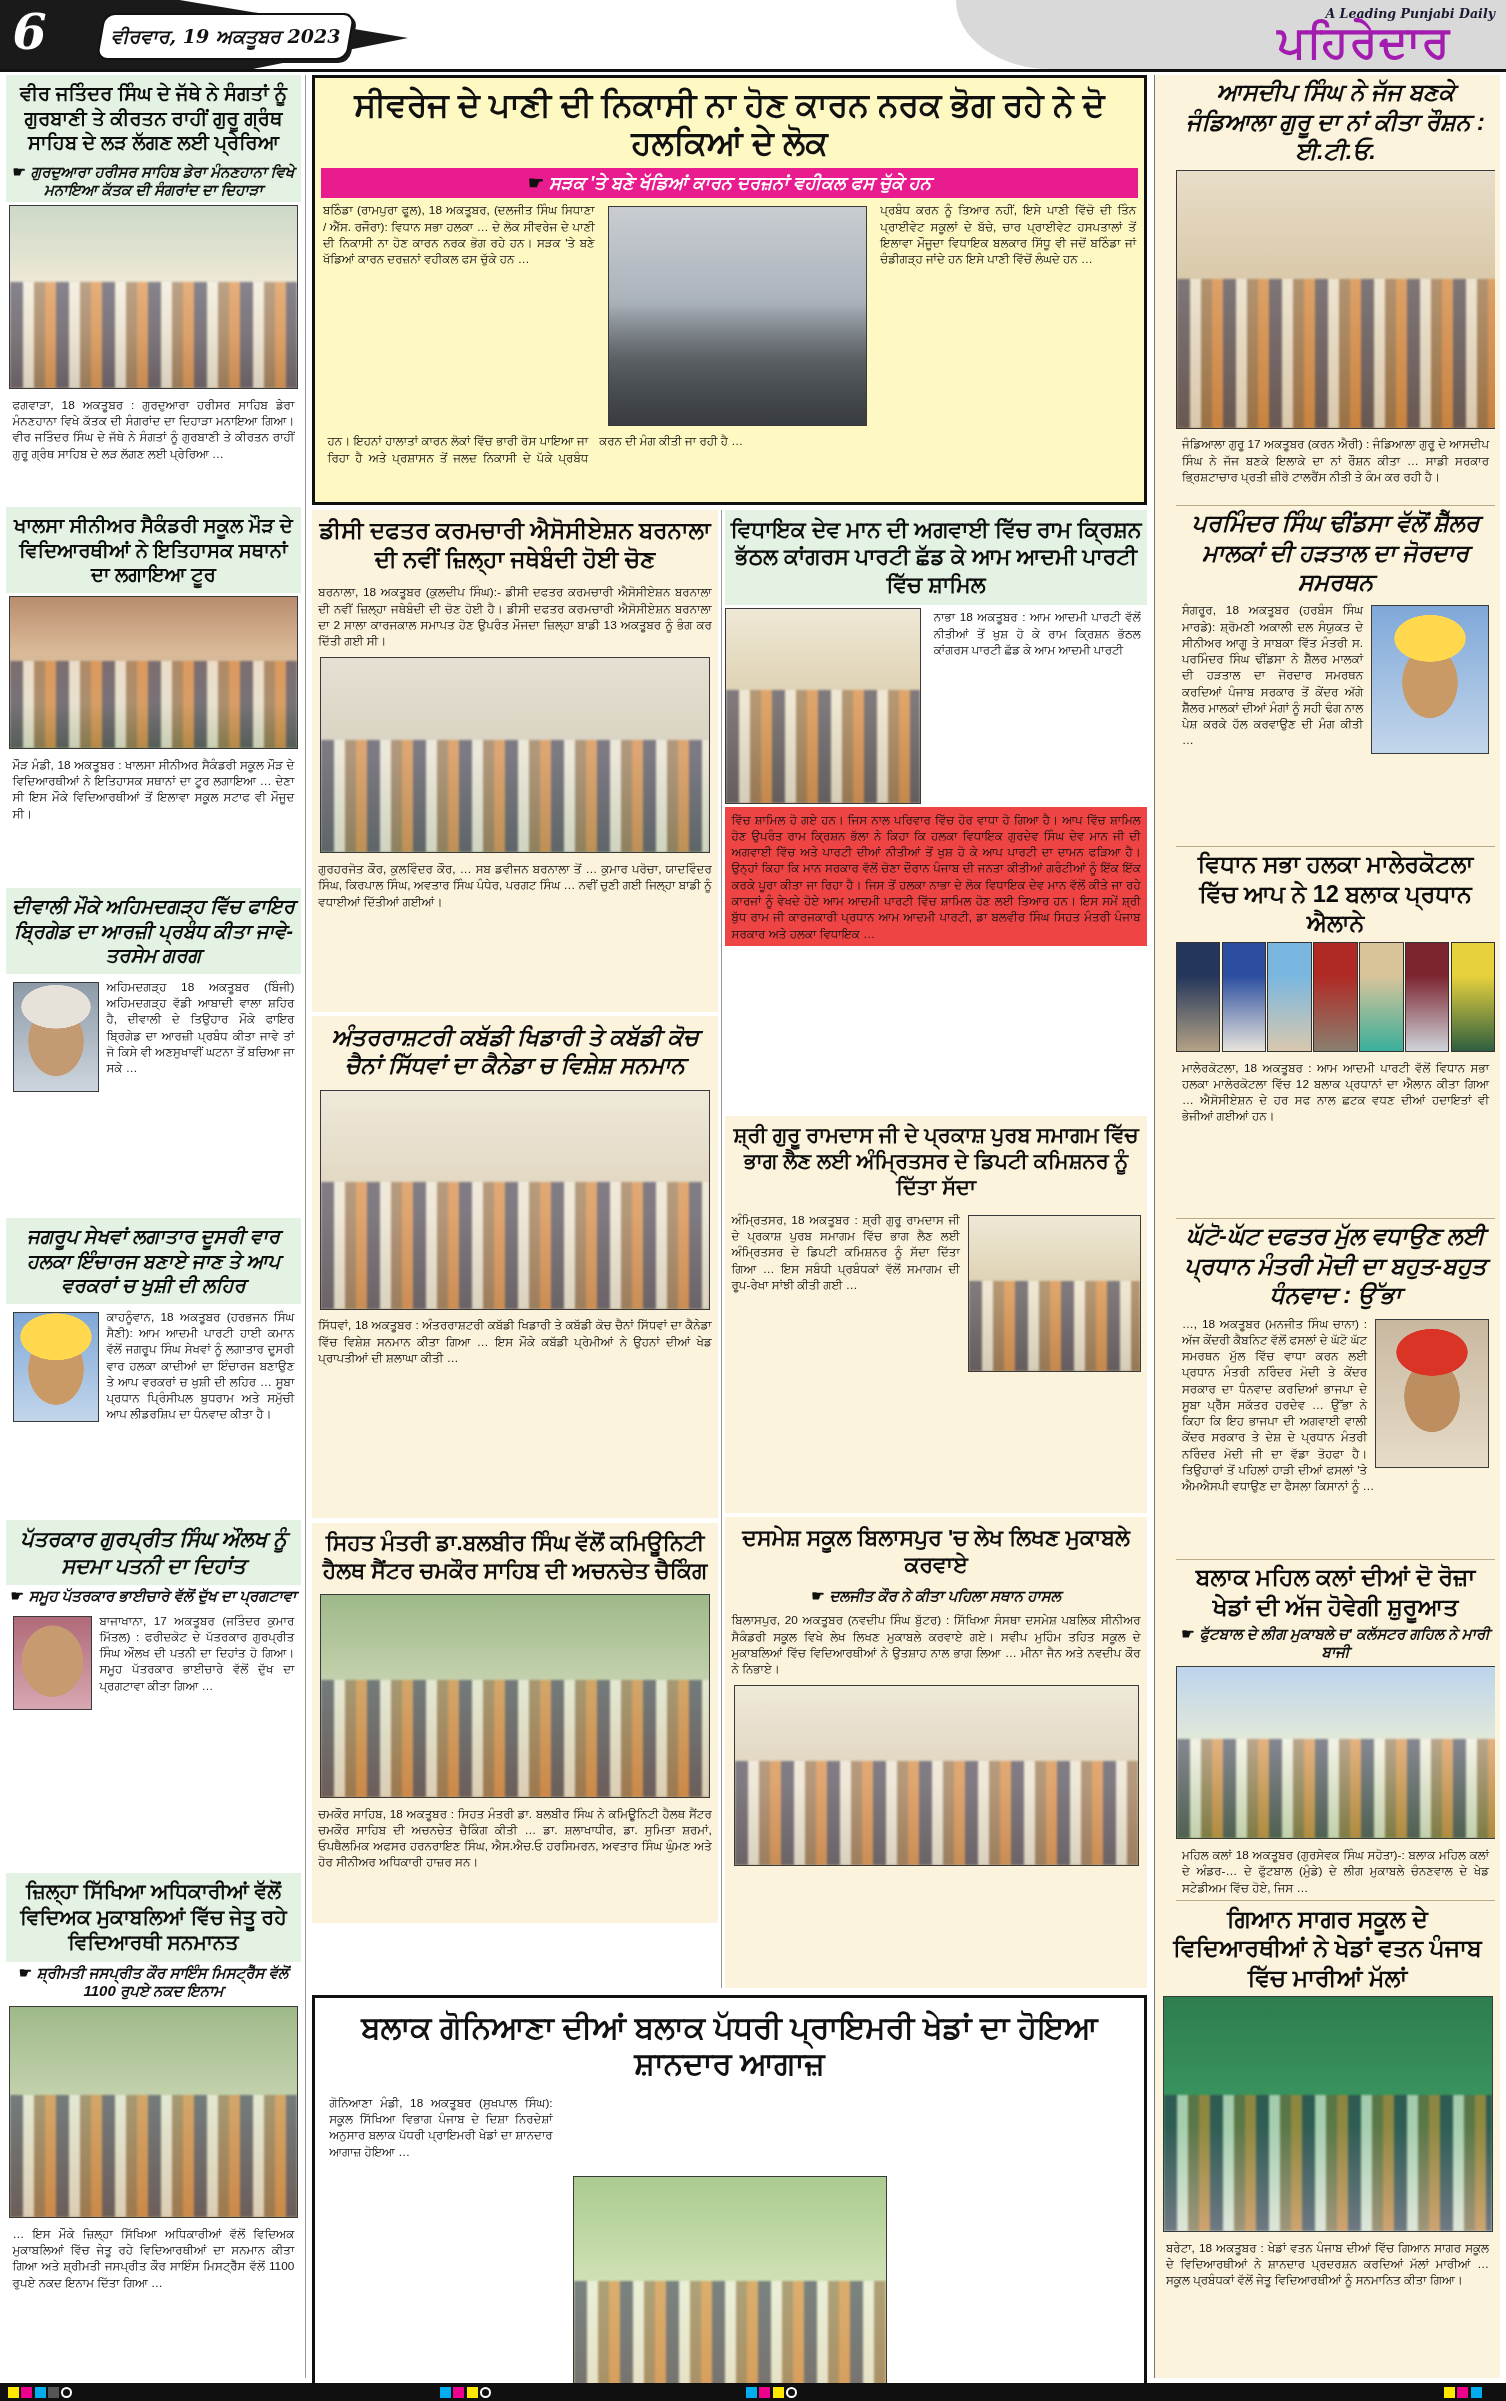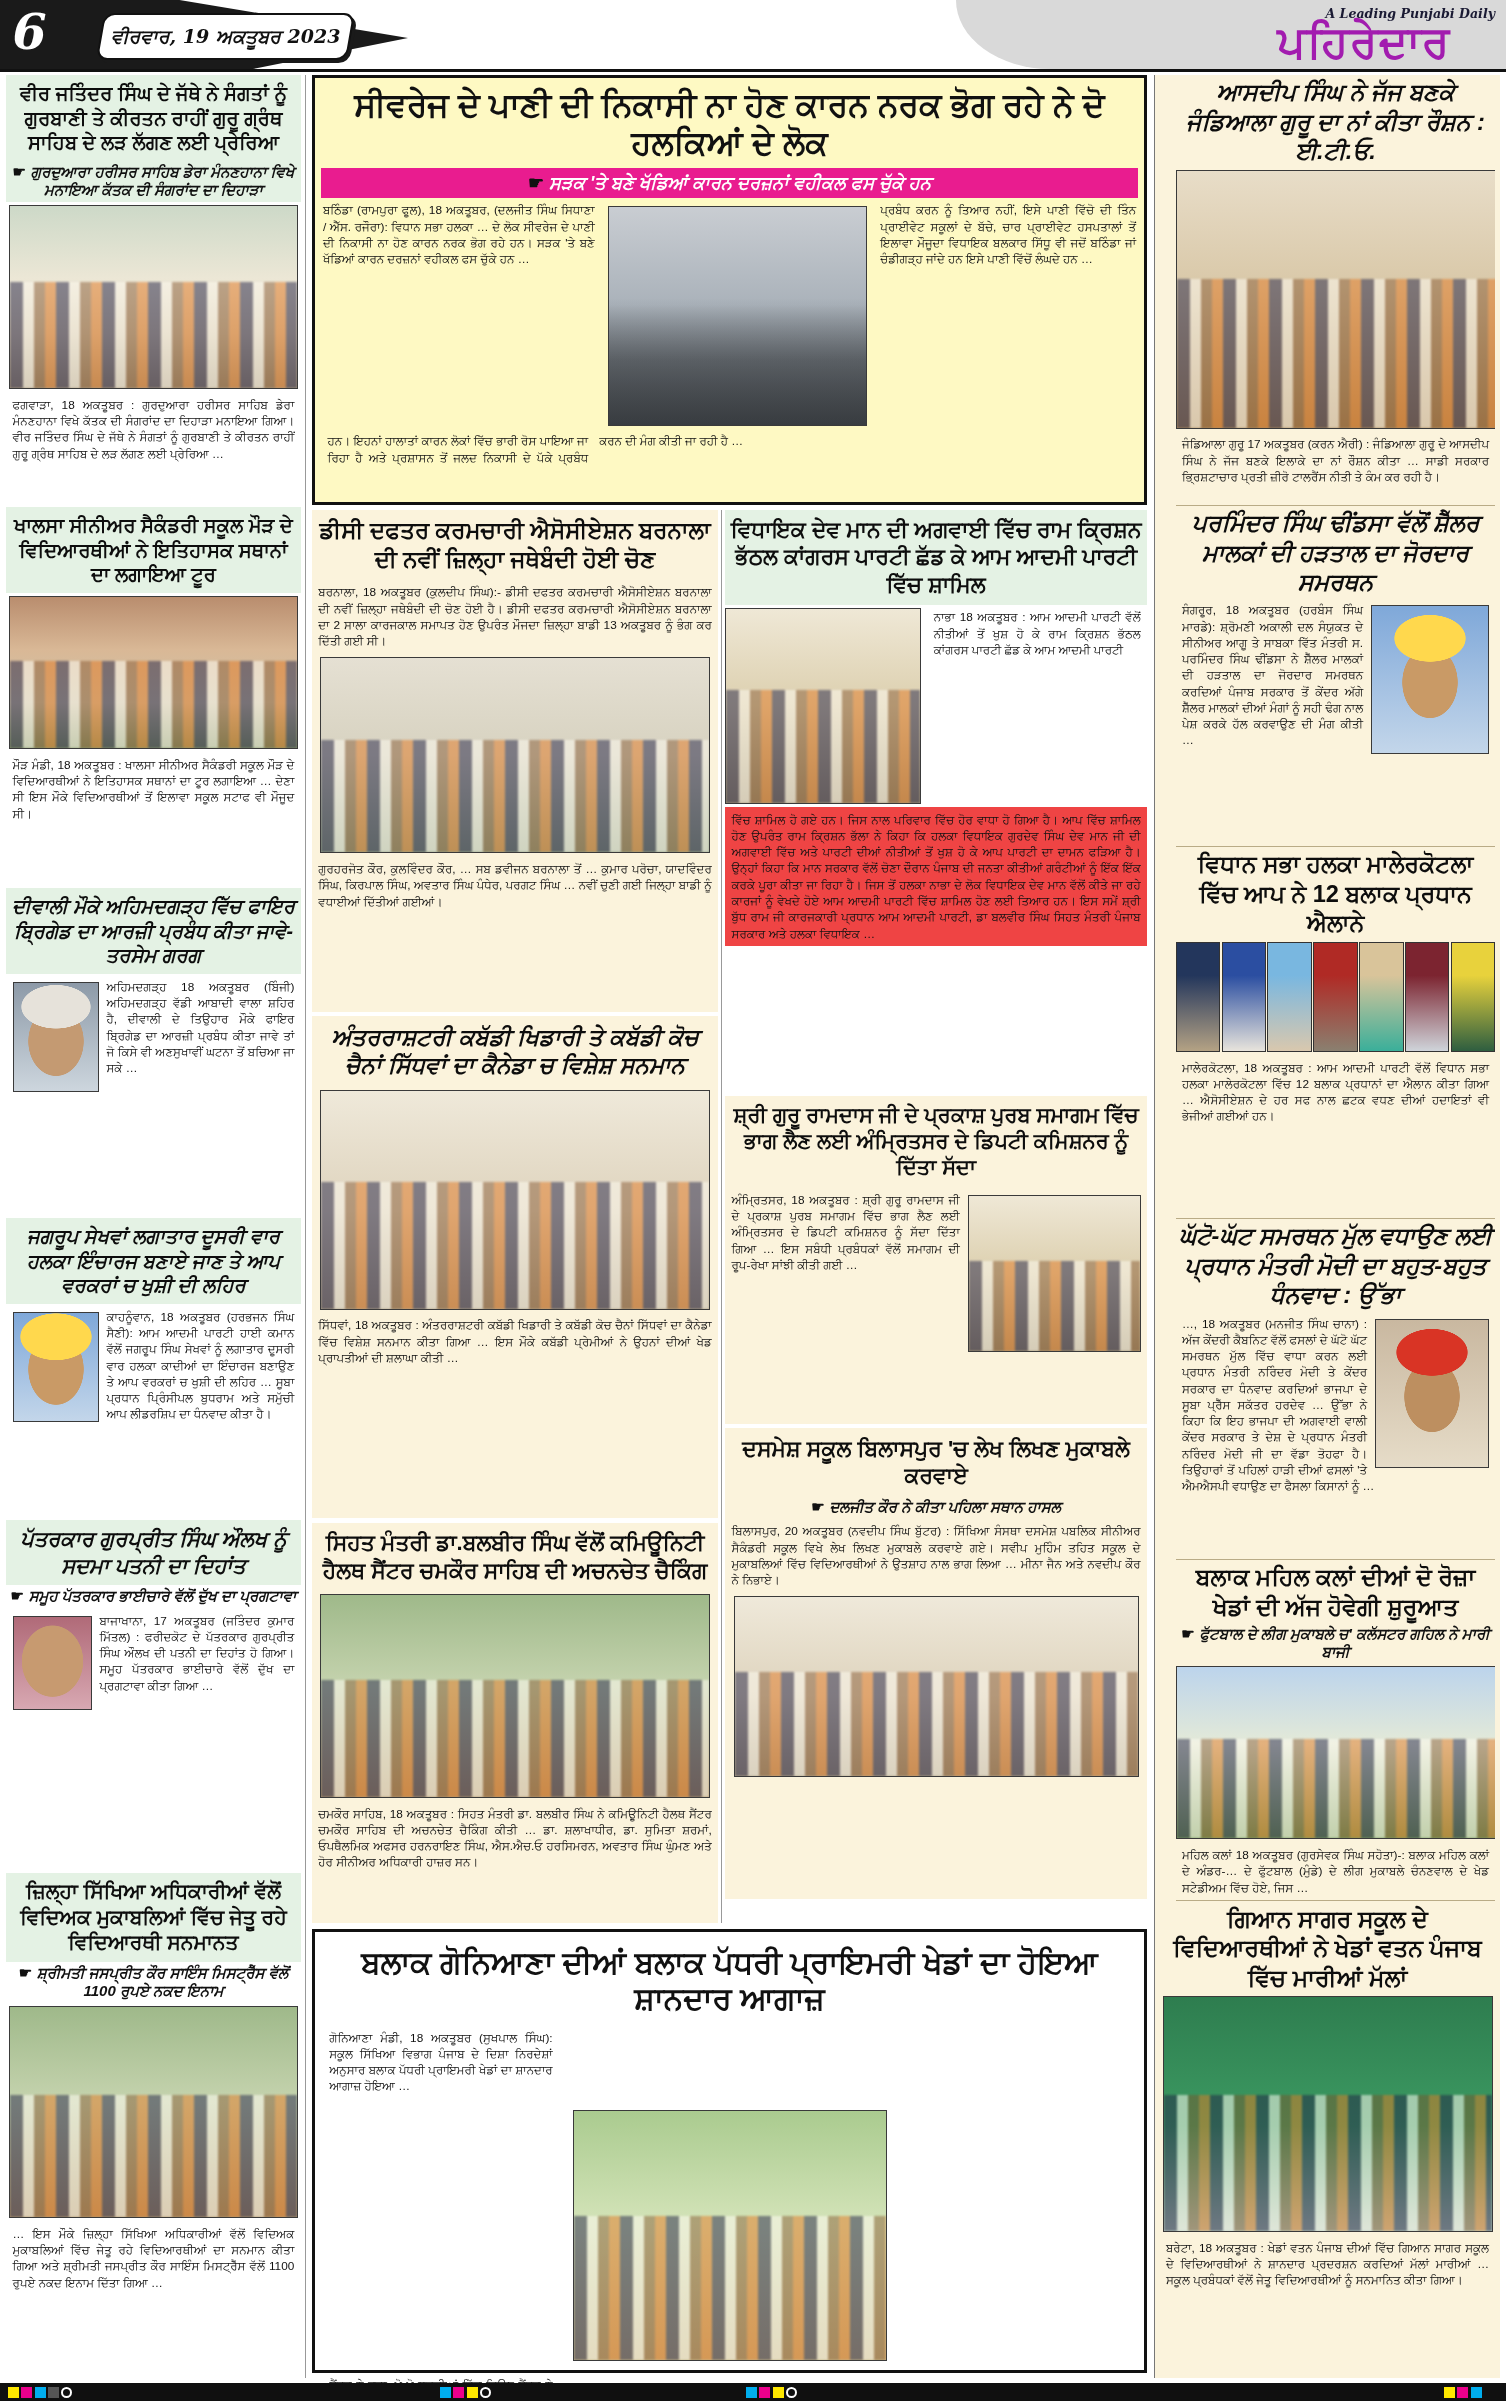--- a/index.html
+++ b/index.html
@@ -221,21 +221,21 @@
 
       <div class="article" style="height:585px">
         <div class="hl hl-green" style="font-size:22px">ਵਿਧਾਇਕ ਦੇਵ ਮਾਨ ਦੀ ਅਗਵਾਈ ਵਿੱਚ ਰਾਮ ਕ੍ਰਿਸ਼ਨ ਭੱਠਲ ਕਾਂਗਰਸ ਪਾਰਟੀ ਛੱਡ ਕੇ ਆਮ ਆਦਮੀ ਪਾਰਟੀ ਵਿੱਚ ਸ਼ਾਮਿਲ</div>
         <div style="display:flex;gap:6.3px">
           <div class="photo ph-exchange" style="width:196px;height:196px;flex:none"></div>
           <div class="body-txt">ਨਾਭਾ 18 ਅਕਤੂਬਰ : ਆਮ ਆਦਮੀ ਪਾਰਟੀ ਵੱਲੋਂ ਨੀਤੀਆਂ ਤੋਂ ਖੁਸ਼ ਹੋ ਕੇ ਰਾਮ ਕ੍ਰਿਸ਼ਨ ਭੱਠਲ ਕਾਂਗਰਸ ਪਾਰਟੀ ਛੱਡ ਕੇ ਆਮ ਆਦਮੀ ਪਾਰਟੀ</div>
         </div>
         <div class="body-txt green-block">ਵਿੱਚ ਸ਼ਾਮਿਲ ਹੋ ਗਏ ਹਨ। ਜਿਸ ਨਾਲ ਪਰਿਵਾਰ ਵਿੱਚ ਹੋਰ ਵਾਧਾ ਹੋ ਗਿਆ ਹੈ। ਆਪ ਵਿੱਚ ਸ਼ਾਮਿਲ ਹੋਣ ਉਪਰੰਤ ਰਾਮ ਕ੍ਰਿਸ਼ਨ ਭੱਲਾ ਨੇ ਕਿਹਾ ਕਿ ਹਲਕਾ ਵਿਧਾਇਕ ਗੁਰਦੇਵ ਸਿੰਘ ਦੇਵ ਮਾਨ ਜੀ ਦੀ ਅਗਵਾਈ ਵਿੱਚ ਅਤੇ ਪਾਰਟੀ ਦੀਆਂ ਨੀਤੀਆਂ ਤੋਂ ਖੁਸ਼ ਹੋ ਕੇ ਆਪ ਪਾਰਟੀ ਦਾ ਦਾਮਨ ਫੜਿਆ ਹੈ। ਉਨ੍ਹਾਂ ਕਿਹਾ ਕਿ ਮਾਨ ਸਰਕਾਰ ਵੱਲੋਂ ਚੋਣਾ ਦੌਰਾਨ ਪੰਜਾਬ ਦੀ ਜਨਤਾ ਕੀਤੀਆਂ ਗਰੰਟੀਆਂ ਨੂੰ ਇੱਕ ਇੱਕ ਕਰਕੇ ਪੂਰਾ ਕੀਤਾ ਜਾ ਰਿਹਾ ਹੈ। ਜਿਸ ਤੋਂ ਹਲਕਾ ਨਾਭਾ ਦੇ ਲੋਕ ਵਿਧਾਇਕ ਦੇਵ ਮਾਨ ਵੱਲੋਂ ਕੀਤੇ ਜਾ ਰਹੇ ਕਾਰਜਾਂ ਨੂੰ ਵੇਖਦੇ ਹੋਏ ਆਮ ਆਦਮੀ ਪਾਰਟੀ ਵਿੱਚ ਸ਼ਾਮਿਲ ਹੋਣ ਲਈ ਤਿਆਰ ਹਨ। ਇਸ ਸਮੇਂ ਸ਼੍ਰੀ ਬੁੱਧ ਰਾਮ ਜੀ ਕਾਰਜਕਾਰੀ ਪ੍ਰਧਾਨ ਆਮ ਆਦਮੀ ਪਾਰਟੀ, ਡਾ ਬਲਵੀਰ ਸਿੰਘ ਸਿਹਤ ਮੰਤਰੀ ਪੰਜਾਬ ਸਰਕਾਰ ਅਤੇ ਹਲਕਾ ਵਿਧਾਇਕ …</div>
       </div>
 
-      <div class="article cream-block" style="height:328px;margin-top:1px">
+      <div class="article cream-block" style="height:397px;margin-top:21px">
         <div class="hl hl-cream" style="font-size:21px">ਸ਼੍ਰੀ ਗੁਰੂ ਰਾਮਦਾਸ ਜੀ ਦੇ ਪ੍ਰਕਾਸ਼ ਪੁਰਬ ਸਮਾਗਮ ਵਿੱਚ ਭਾਗ ਲੈਣ ਲਈ ਅੰਮ੍ਰਿਤਸਰ ਦੇ ਡਿਪਟੀ ਕਮਿਸ਼ਨਰ ਨੂੰ ਦਿੱਤਾ ਸੱਦਾ</div>
         <div class="body-txt">
           <div class="photo ph-exchange float-r" style="width:173px;height:157px"></div>
           <span>ਅੰਮ੍ਰਿਤਸਰ, 18 ਅਕਤੂਬਰ : ਸ਼੍ਰੀ ਗੁਰੂ ਰਾਮਦਾਸ ਜੀ ਦੇ ਪ੍ਰਕਾਸ਼ ਪੁਰਬ ਸਮਾਗਮ ਵਿੱਚ ਭਾਗ ਲੈਣ ਲਈ ਅੰਮ੍ਰਿਤਸਰ ਦੇ ਡਿਪਟੀ ਕਮਿਸ਼ਨਰ ਨੂੰ ਸੱਦਾ ਦਿੱਤਾ ਗਿਆ … ਇਸ ਸਬੰਧੀ ਪ੍ਰਬੰਧਕਾਂ ਵੱਲੋਂ ਸਮਾਗਮ ਦੀ ਰੂਪ-ਰੇਖਾ ਸਾਂਝੀ ਕੀਤੀ ਗਈ …</span>
         </div>
       </div>
 
       <div class="article cream-block" style="height:471px;margin-top:4.7px">
         <div class="hl hl-cream" style="font-size:22px">ਦਸਮੇਸ਼ ਸਕੂਲ ਬਿਲਾਸਪੁਰ 'ਚ ਲੇਖ ਲਿਖਣ ਮੁਕਾਬਲੇ ਕਰਵਾਏ</div>
         <div class="sub"><span class="pointer">☛</span><span>ਦਲਜੀਤ ਕੌਰ ਨੇ ਕੀਤਾ ਪਹਿਲਾ ਸਥਾਨ ਹਾਸਲ</span></div>
@@ -282,21 +282,21 @@
       <div class="t3"></div>
       <div class="t4"></div>
       <div class="t5"></div>
       <div class="t6"></div>
       <div class="t7"></div>
     </div>
     <div class="body-txt">ਮਾਲੇਰਕੋਟਲਾ, 18 ਅਕਤੂਬਰ : ਆਮ ਆਦਮੀ ਪਾਰਟੀ ਵੱਲੋਂ ਵਿਧਾਨ ਸਭਾ ਹਲਕਾ ਮਾਲੇਰਕੋਟਲਾ ਵਿੱਚ 12 ਬਲਾਕ ਪ੍ਰਧਾਨਾਂ ਦਾ ਐਲਾਨ ਕੀਤਾ ਗਿਆ … ਐਸੋਸੀਏਸ਼ਨ ਦੇ ਹਰ ਸਫ ਨਾਲ ਛਟਕ ਵਧਣ ਦੀਆਂ ਹਦਾਇਤਾਂ ਵੀ ਭੇਜੀਆਂ ਗਈਆਂ ਹਨ।</div>
   </div>
 
   <div class="article right-art" style="height:338px">
-    <div class="hl hl-right ital">ਘੱਟੋ-ਘੱਟ ਸਮਰਥਨ ਮੁੱਲ ਵਧਾਉਣ ਲਈ ਪ੍ਰਧਾਨ ਮੰਤਰੀ ਮੋਦੀ ਦਾ ਬਹੁਤ-ਬਹੁਤ ਧੰਨਵਾਦ : ਉੱਭਾ</div>
+    <div class="hl hl-right ital">ਘੱਟੋ-ਘੱਟ ਦਫਤਰ ਮੁੱਲ ਵਧਾਉਣ ਲਈ ਪ੍ਰਧਾਨ ਮੰਤਰੀ ਮੋਦੀ ਦਾ ਬਹੁਤ-ਬਹੁਤ ਧੰਨਵਾਦ : ਉੱਭਾ</div>
     <div class="body-txt">
       <div class="portrait port-red float-r" style="width:114px;height:149px"></div>
       <span>…, 18 ਅਕਤੂਬਰ (ਮਨਜੀਤ ਸਿੰਘ ਚਾਨਾ) : ਅੱਜ ਕੇਂਦਰੀ ਕੈਬਨਿਟ ਵੱਲੋਂ ਫਸਲਾਂ ਦੇ ਘੱਟੋ ਘੱਟ ਸਮਰਥਨ ਮੁੱਲ ਵਿੱਚ ਵਾਧਾ ਕਰਨ ਲਈ ਪ੍ਰਧਾਨ ਮੰਤਰੀ ਨਰਿੰਦਰ ਮੋਦੀ ਤੇ ਕੇਂਦਰ ਸਰਕਾਰ ਦਾ ਧੰਨਵਾਦ ਕਰਦਿਆਂ ਭਾਜਪਾ ਦੇ ਸੂਬਾ ਪ੍ਰੈੱਸ ਸਕੱਤਰ ਹਰਦੇਵ … ਉੱਭਾ ਨੇ ਕਿਹਾ ਕਿ ਇਹ ਭਾਜਪਾ ਦੀ ਅਗਵਾਈ ਵਾਲੀ ਕੇਂਦਰ ਸਰਕਾਰ ਤੇ ਦੇਸ਼ ਦੇ ਪ੍ਰਧਾਨ ਮੰਤਰੀ ਨਰਿੰਦਰ ਮੋਦੀ ਜੀ ਦਾ ਵੱਡਾ ਤੋਹਫਾ ਹੈ। ਤਿਉਹਾਰਾਂ ਤੋਂ ਪਹਿਲਾਂ ਹਾੜੀ ਦੀਆਂ ਫਸਲਾਂ 'ਤੇ ਐਮਐਸਪੀ ਵਧਾਉਣ ਦਾ ਫੈਸਲਾ ਕਿਸਾਨਾਂ ਨੂੰ …</span>
     </div>
   </div>
 
   <div class="article right-art" style="height:338px">
     <div class="hl hl-right">ਬਲਾਕ ਮਹਿਲ ਕਲਾਂ ਦੀਆਂ ਦੋ ਰੋਜ਼ਾ ਖੇਡਾਂ ਦੀ ਅੱਜ ਹੋਵੇਗੀ ਸ਼ੁਰੂਆਤ</div>
     <div class="sub"><span class="pointer">☛</span><span>ਫੁੱਟਬਾਲ ਦੇ ਲੀਗ ਮੁਕਾਬਲੇ ਚ' ਕਲੱਸਟਰ ਗਹਿਲ ਨੇ ਮਾਰੀ ਬਾਜੀ</span></div>
     <div class="photo ph-team" style="width:330px;height:173px"></div>

